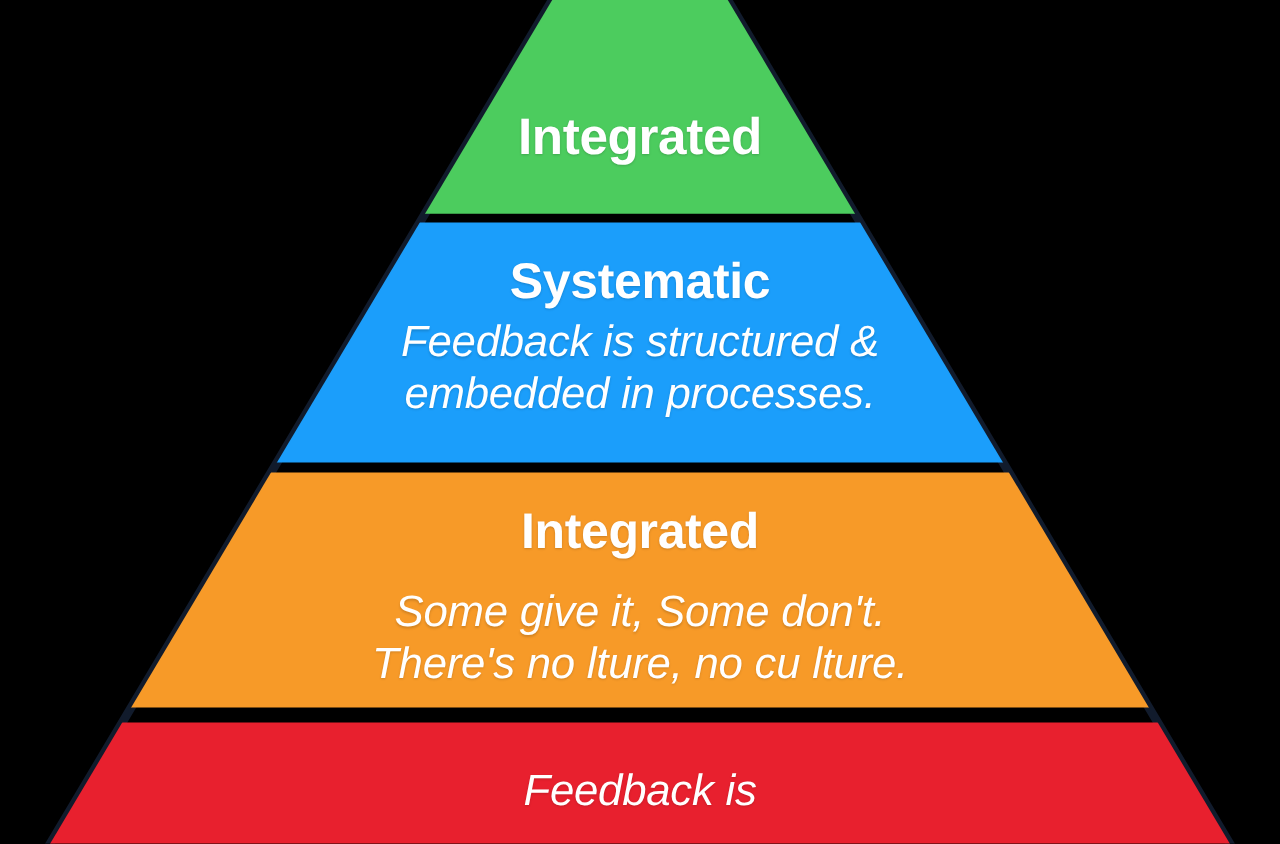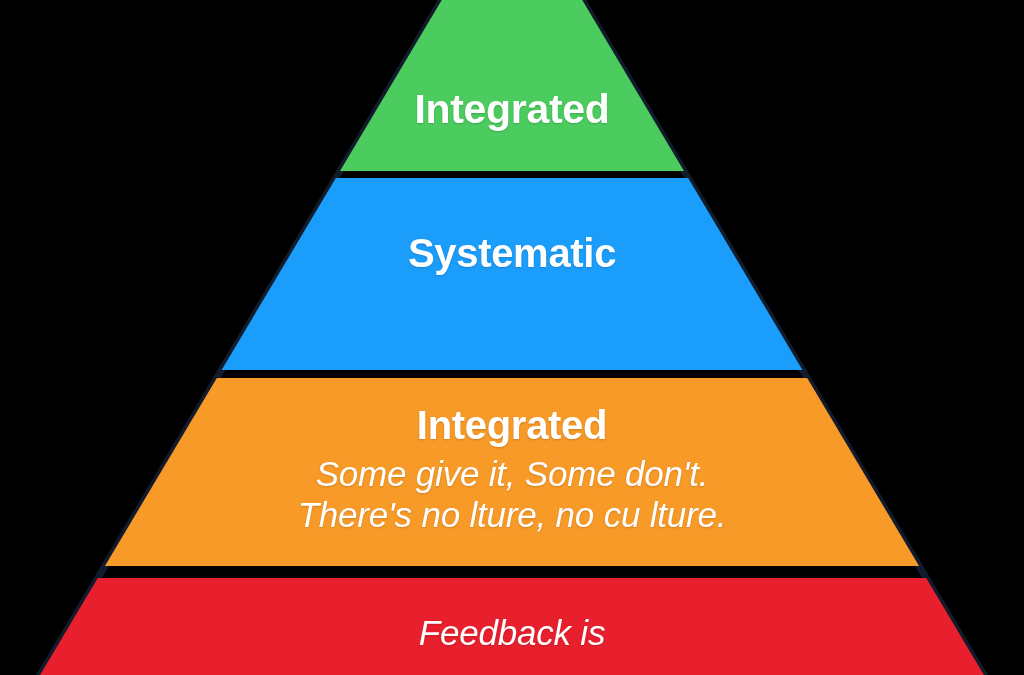--- a/index.html
+++ b/index.html
@@ -55,38 +55,37 @@
     top: 88px;
     width: 400px;
   }
   #txt-integrated .layer-title { font-size: 41px; }
 
   
   #txt-systematic {
     left: 262px;
     top: 204px;
     width: 500px;
-    margin-top: 28px;
   }
   #txt-systematic .layer-title { font-size: 40px; }
   #txt-systematic .layer-desc {
     font-size: 35px;
     margin-top: 8px;
   }
 
   
   #txt-situational {
     left: 212px;
     top: 404px;
     width: 600px;
   }
   #txt-situational .layer-title { font-size: 40px; }
   #txt-situational .layer-desc {
     font-size: 35px;
-    margin-top: 8px;
+    margin-top: 24px;
   }
 
   
   #txt-reactive {
     left: 162px;
     top: 604px;
     width: 700px;
   }
   #txt-reactive .layer-title { font-size: 40px; }
   #txt-reactive .layer-desc {
@@ -121,20 +120,24 @@
       <rect x="0" y="578" width="1024" height="124" fill="#E8202E"></rect>
     </g>
   </svg>
 
   <div class="layer-text" id="txt-integrated">
     <div class="layer-title">Integrated</div>
   </div>
 
   <div class="layer-text" id="txt-systematic">
     <div class="layer-title">Systematic</div>
+    <div class="layer-desc">
+      <div>Feedback is structured &amp;</div>
+      <div>embedded in processes.</div>
+    </div>
   </div>
 
   <div class="layer-text" id="txt-situational">
     <div class="layer-title">Integrated</div>
     <div class="layer-desc">
       <div>Some give it, Some don't.</div>
       <div>There's no lture, no cu lture.</div>
     </div>
   </div>
 

